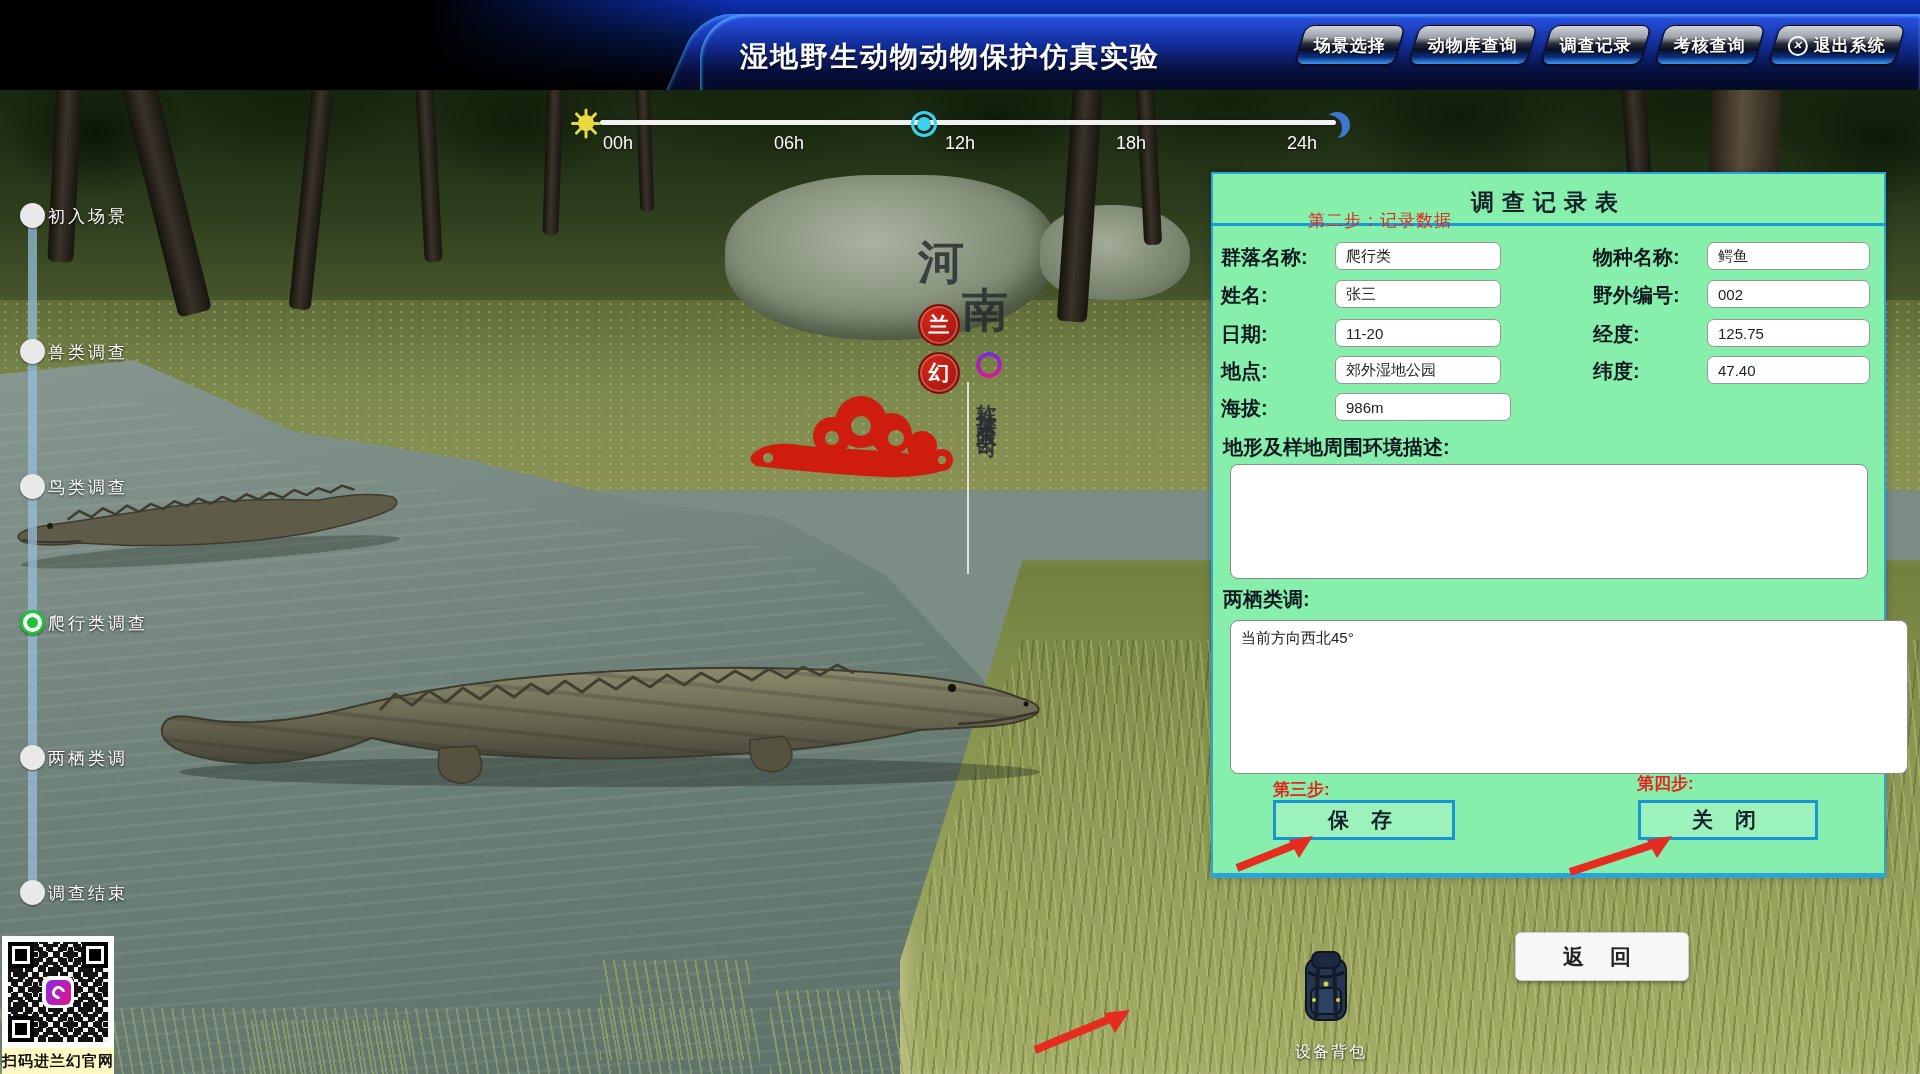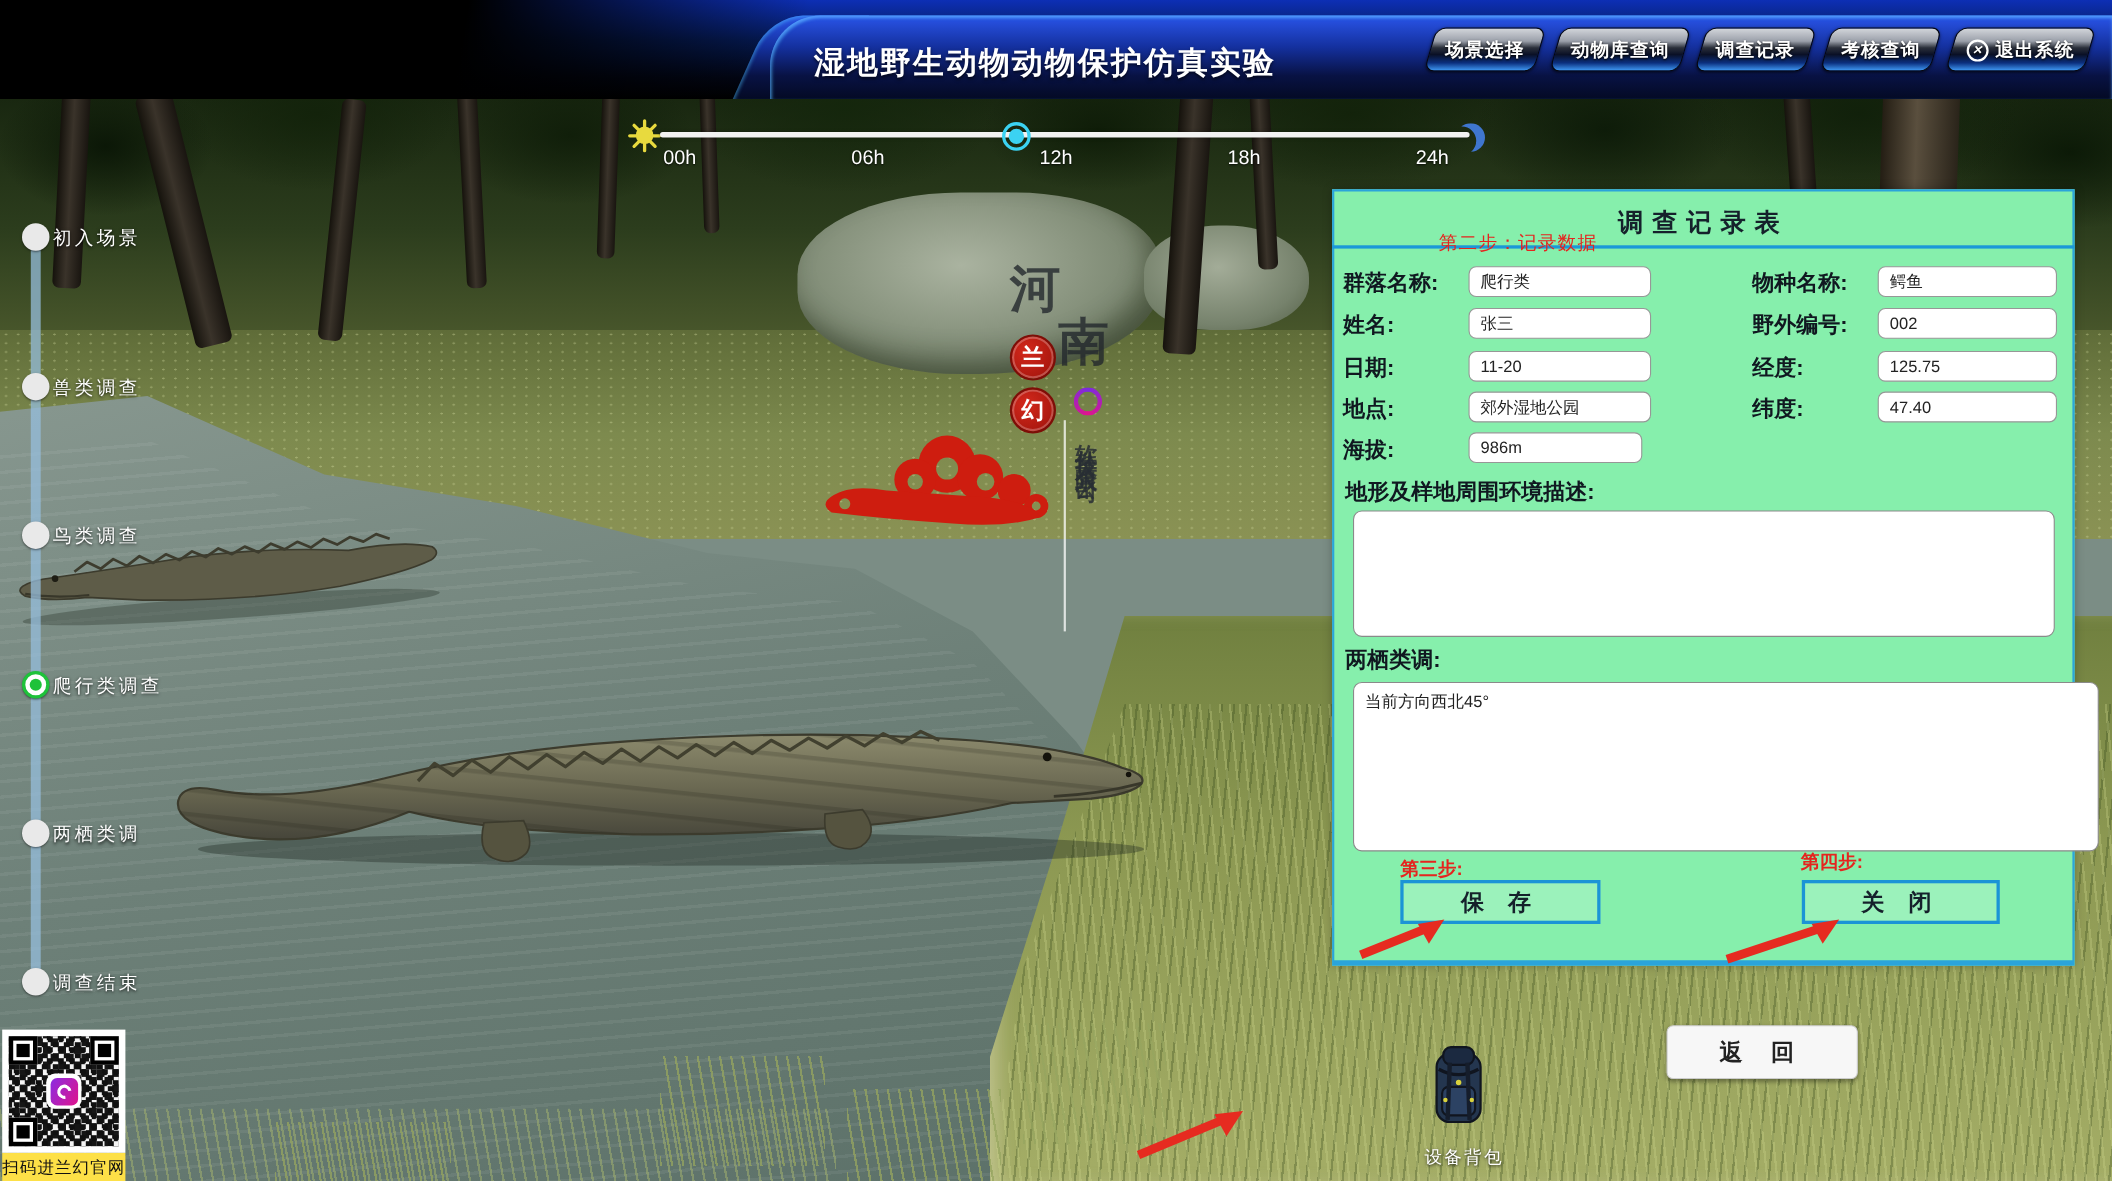--- a/index.html
+++ b/index.html
@@ -139,22 +139,22 @@
                      repeating-conic-gradient(#161616 0% 25%,#f4f4f4 0% 50%);
     background-size:10px 10px,14px 14px;background-position:0 0,3px 2px;}
   .finder{position:absolute;width:26px;height:26px;background:#fff;border:4px solid #000;box-sizing:border-box;}
   .finder::after{content:'';position:absolute;inset:3px;background:#000;}
   .qr-logo{position:absolute;left:50%;top:50%;transform:translate(-50%,-50%);width:32px;height:32px;
     border-radius:8px;background:#fff;display:flex;align-items:center;justify-content:center;}
   .qr-logo-core{width:25px;height:25px;border-radius:6px;background:linear-gradient(120deg,#8a2be2,#e0148c);
     display:flex;align-items:center;justify-content:center;}
   .qr-logo-core i{width:13px;height:13px;border:3px solid #fff;border-right-color:transparent;
     border-radius:50%;transform:rotate(35deg);box-sizing:border-box;}
-  .qr-caption{width:112px;height:26px;background:#fde047;color:#111;font-size:15px;display:flex;
-    align-items:center;justify-content:center;letter-spacing:1px;font-weight:normal;}
+  .qr-caption{width:112px;height:26px;background:#fef9c3;color:#111;font-size:15px;display:flex;
+    align-items:center;justify-content:center;letter-spacing:1px;font-weight:bold;}
 
   
   #watermark{position:absolute;inset:0;pointer-events:none;}
   .wm-big{position:absolute;font-size:46px;font-weight:bold;color:rgba(35,40,45,.8);font-family:"Liberation Serif",serif;}
   .wm-seal{position:absolute;width:42px;height:42px;border-radius:50%;
     background:radial-gradient(circle at 35% 35%,#d3281c,#9c120a);border:2px solid #7d0e07;
     box-shadow:inset 0 0 0 2px rgba(255,255,255,.25);display:flex;align-items:center;justify-content:center;
     color:#fff;font-size:21px;font-weight:bold;box-sizing:border-box;}
   .wm-logo{position:absolute;left:976px;top:352px;width:26px;height:26px;border-radius:50%;
     border:4px solid transparent;background:conic-gradient(#7a2be0,#e0148c,#7a2be0) border-box;
@@ -338,21 +338,21 @@
     <input class="sv-input" style="left: 122px; top: 145px; width: 166px;" value="11-20">
     <label class="sv-label" style="left:380px;top:147px;width:110px;">经度:</label>
     <input class="sv-input" style="left: 494px; top: 145px; width: 163px;" value="125.75">
 
     <label class="sv-label" style="left:8px;top:184px;width:110px;">地点:</label>
     <input class="sv-input" style="left: 122px; top: 182px; width: 166px;" value="郊外湿地公园">
     <label class="sv-label" style="left:380px;top:184px;width:110px;">纬度:</label>
     <input class="sv-input" style="left: 494px; top: 182px; width: 163px;" value="47.40">
 
     <label class="sv-label" style="left:8px;top:221px;width:110px;">海拔:</label>
-    <input class="sv-input" style="left: 122px; top: 219px; width: 158px;" value="986m">
+    <input class="sv-input" style="left: 122px; top: 219px; width: 176px;" value="986m">
 
     <div class="sv-sec" style="top:260px;">地形及样地周围环境描述:</div>
     <textarea class="sv-area" style="left: 17px; top: 290px; width: 638px; height: 115px;"></textarea>
 
     <div class="sv-sec" style="top:412px;">两栖类调:</div>
     <textarea class="sv-area" style="left: 17px; top: 446px; width: 678px; height: 154px;">当前方向西北45°</textarea>
 
     <div class="sv-step-red" style="left:60px;top:604px;">第三步:</div>
     <div class="sv-btn" style="left:60px;top:626px;">保 存</div>
     <div class="sv-step-red" style="left:424px;top:598px;">第四步:</div>

